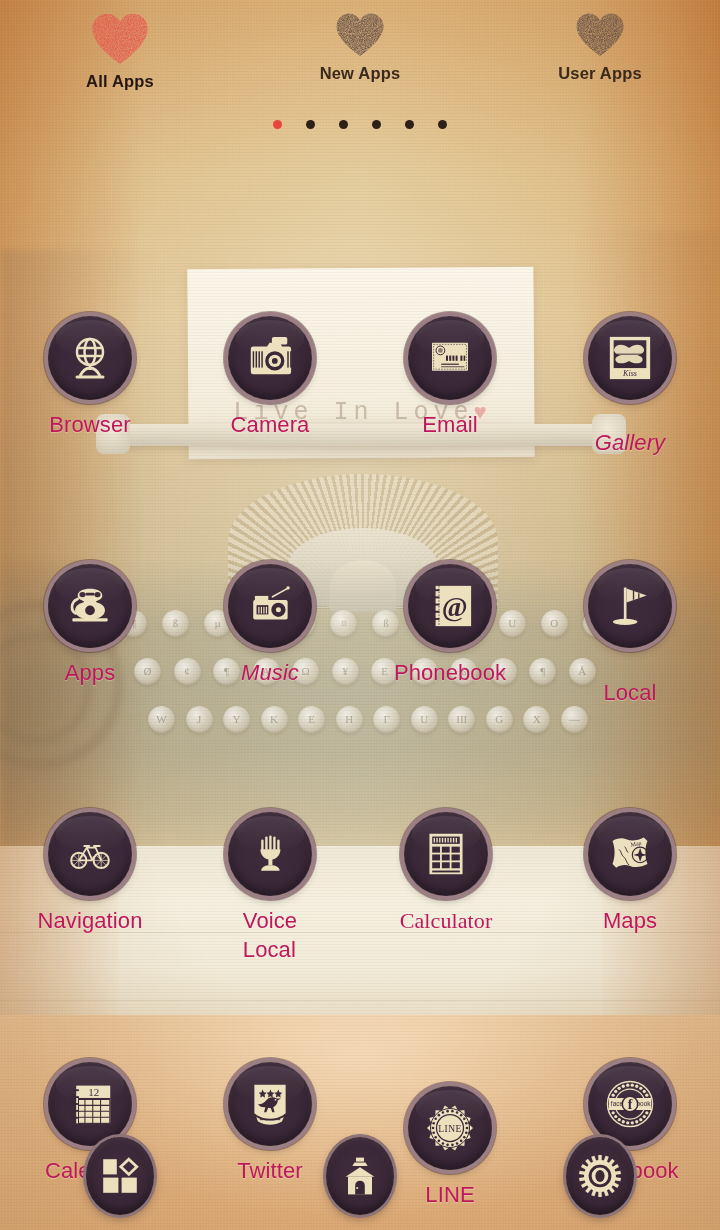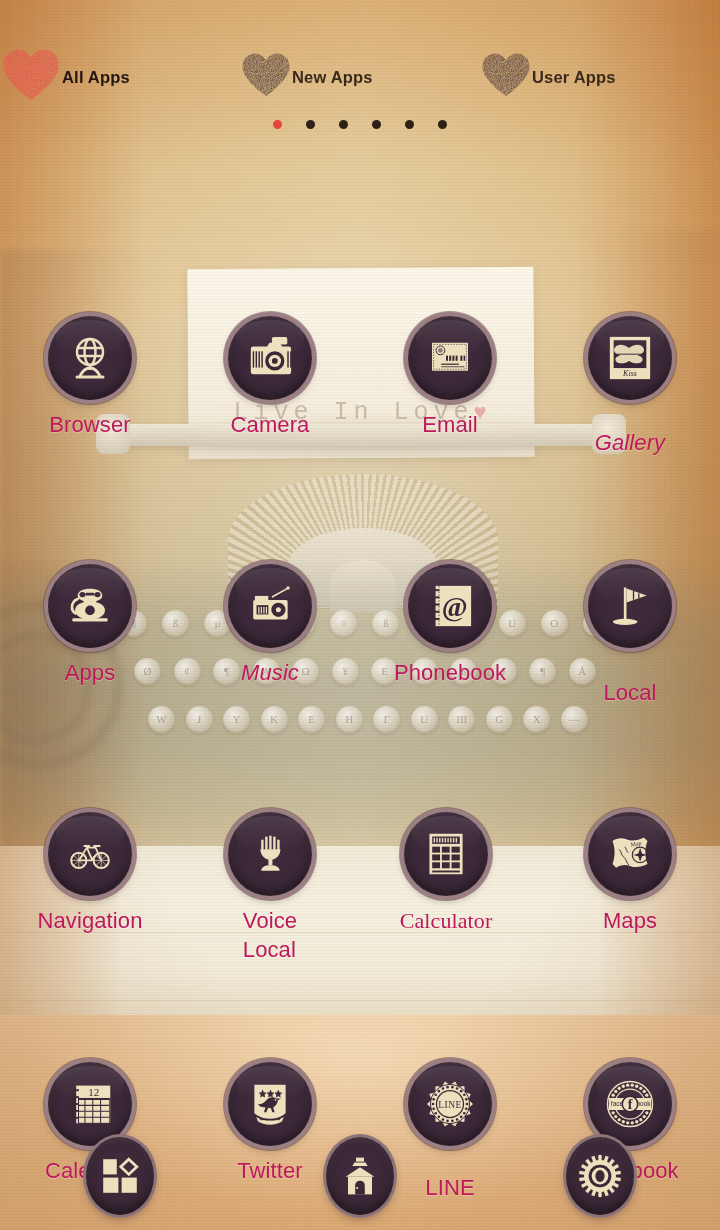--- a/index.html
+++ b/index.html
@@ -225,24 +225,24 @@
 
   
   .tabbar {
     position: absolute;
     left: 0; top: 0; width: 720px; height: 118px;
     display: flex;
   }
   .tab {
     flex: 1;
     display: flex;
-    flex-direction: row;
+    flex-direction: column;
     align-items: center;
     justify-content: flex-start;
-    padding-top: 30px;
+    padding-top: 12px;
     cursor: pointer;
   }
   .heart {
     position: relative;
     display: block;
   }
   .heart svg { display: block; }
   .tab-label {
     margin-top: 7px;
     font-size: 16.5px;
@@ -770,21 +770,21 @@
       <path d="M70 16l3 7 7 1-5 5 1 7-6-3-6 3 1-7-5-5 7-1z" transform="scale(.85) translate(10 6)"></path>
       <path d="M64 38c-7-5-17-3-22 4-6 8-14 9-18 8 2 5 9 8 16 7l-3 11h5l4-10 6 1 3 9h5l-3-11c6-3 10-9 10-15l7-4z"></path>
       <circle cx="62" cy="41" r="2" fill="#ece0bd"></circle>
     </g>
     <path d="M20 78c10 6 20 8 30 8s20-2 30-8l-4 10c-9 5-17 7-26 7s-17-2-26-7z" fill="#ece0bd"></path>
     <path d="M28 84h44" stroke="#3a2737" stroke-width="2"></path>
           </svg>
         </span>
         <span class="app-label" style="white-space: pre-line;">Twitter</span>
       </div>
-      <div class="cell" style="position: absolute; left: 360px; top: 904px; width: 180px; gap: 17px;">
+      <div class="cell" style="position: absolute; left: 360px; top: 928px; width: 180px;">
         <span class="icon-wrap">
           <svg width="50" height="50" viewBox="0 0 100 100" fill="none">
       <polygon points="96,50 87.0472606629093,58.455795490339945 91.44456792351127,69.95865199940768 79.70959633378513,73.69261247063187 78.68053088550175,85.96424819352937 66.4875820864672,84.23681698029193 60.23596296199047,94.84668396036389 50,88 39.76403703800954,94.84668396036389 33.51241791353278,84.23681698029192 21.319469114498244,85.96424819352936 20.290403666214868,73.69261247063187 8.555432076488728,69.95865199940768 12.952739337090705,58.45579549033995 4,50.00000000000001 12.952739337090705,41.544204509660055 8.55543207648872,30.041348000592333 20.290403666214864,26.307387529368132 21.319469114498286,14.035751806470607 33.512417913532815,15.763183019708059 39.76403703800957,5.15331603963611 49.99999999999999,12 60.23596296199045,5.153316039636117 66.4875820864672,15.763183019708066 78.68053088550174,14.035751806470621 79.70959633378513,26.307387529368118 91.44456792351127,30.041348000592315 87.0472606629093,41.54420450966004 " fill="#ece0bd"></polygon>
       <circle cx="50" cy="50" r="39" fill="none" stroke="#3a2737" stroke-width="2"></circle>
       <circle cx="84" cy="50" r="2.6" fill="#3a2737"></circle>
             <circle cx="82.62276110289291" cy="59.57890693260861" r="2.6" fill="#3a2737"></circle>
             <circle cx="78.60262011626017" cy="68.38178779349032" r="2.6" fill="#3a2737"></circle>
             <circle cx="72.2652649541397" cy="75.69548552804478" r="2.6" fill="#3a2737"></circle>
             <circle cx="64.12411044206414" cy="80.92748784205362" r="2.6" fill="#3a2737"></circle>
             <circle cx="54.8387045012917" cy="83.65392902395172" r="2.6" fill="#3a2737"></circle>

